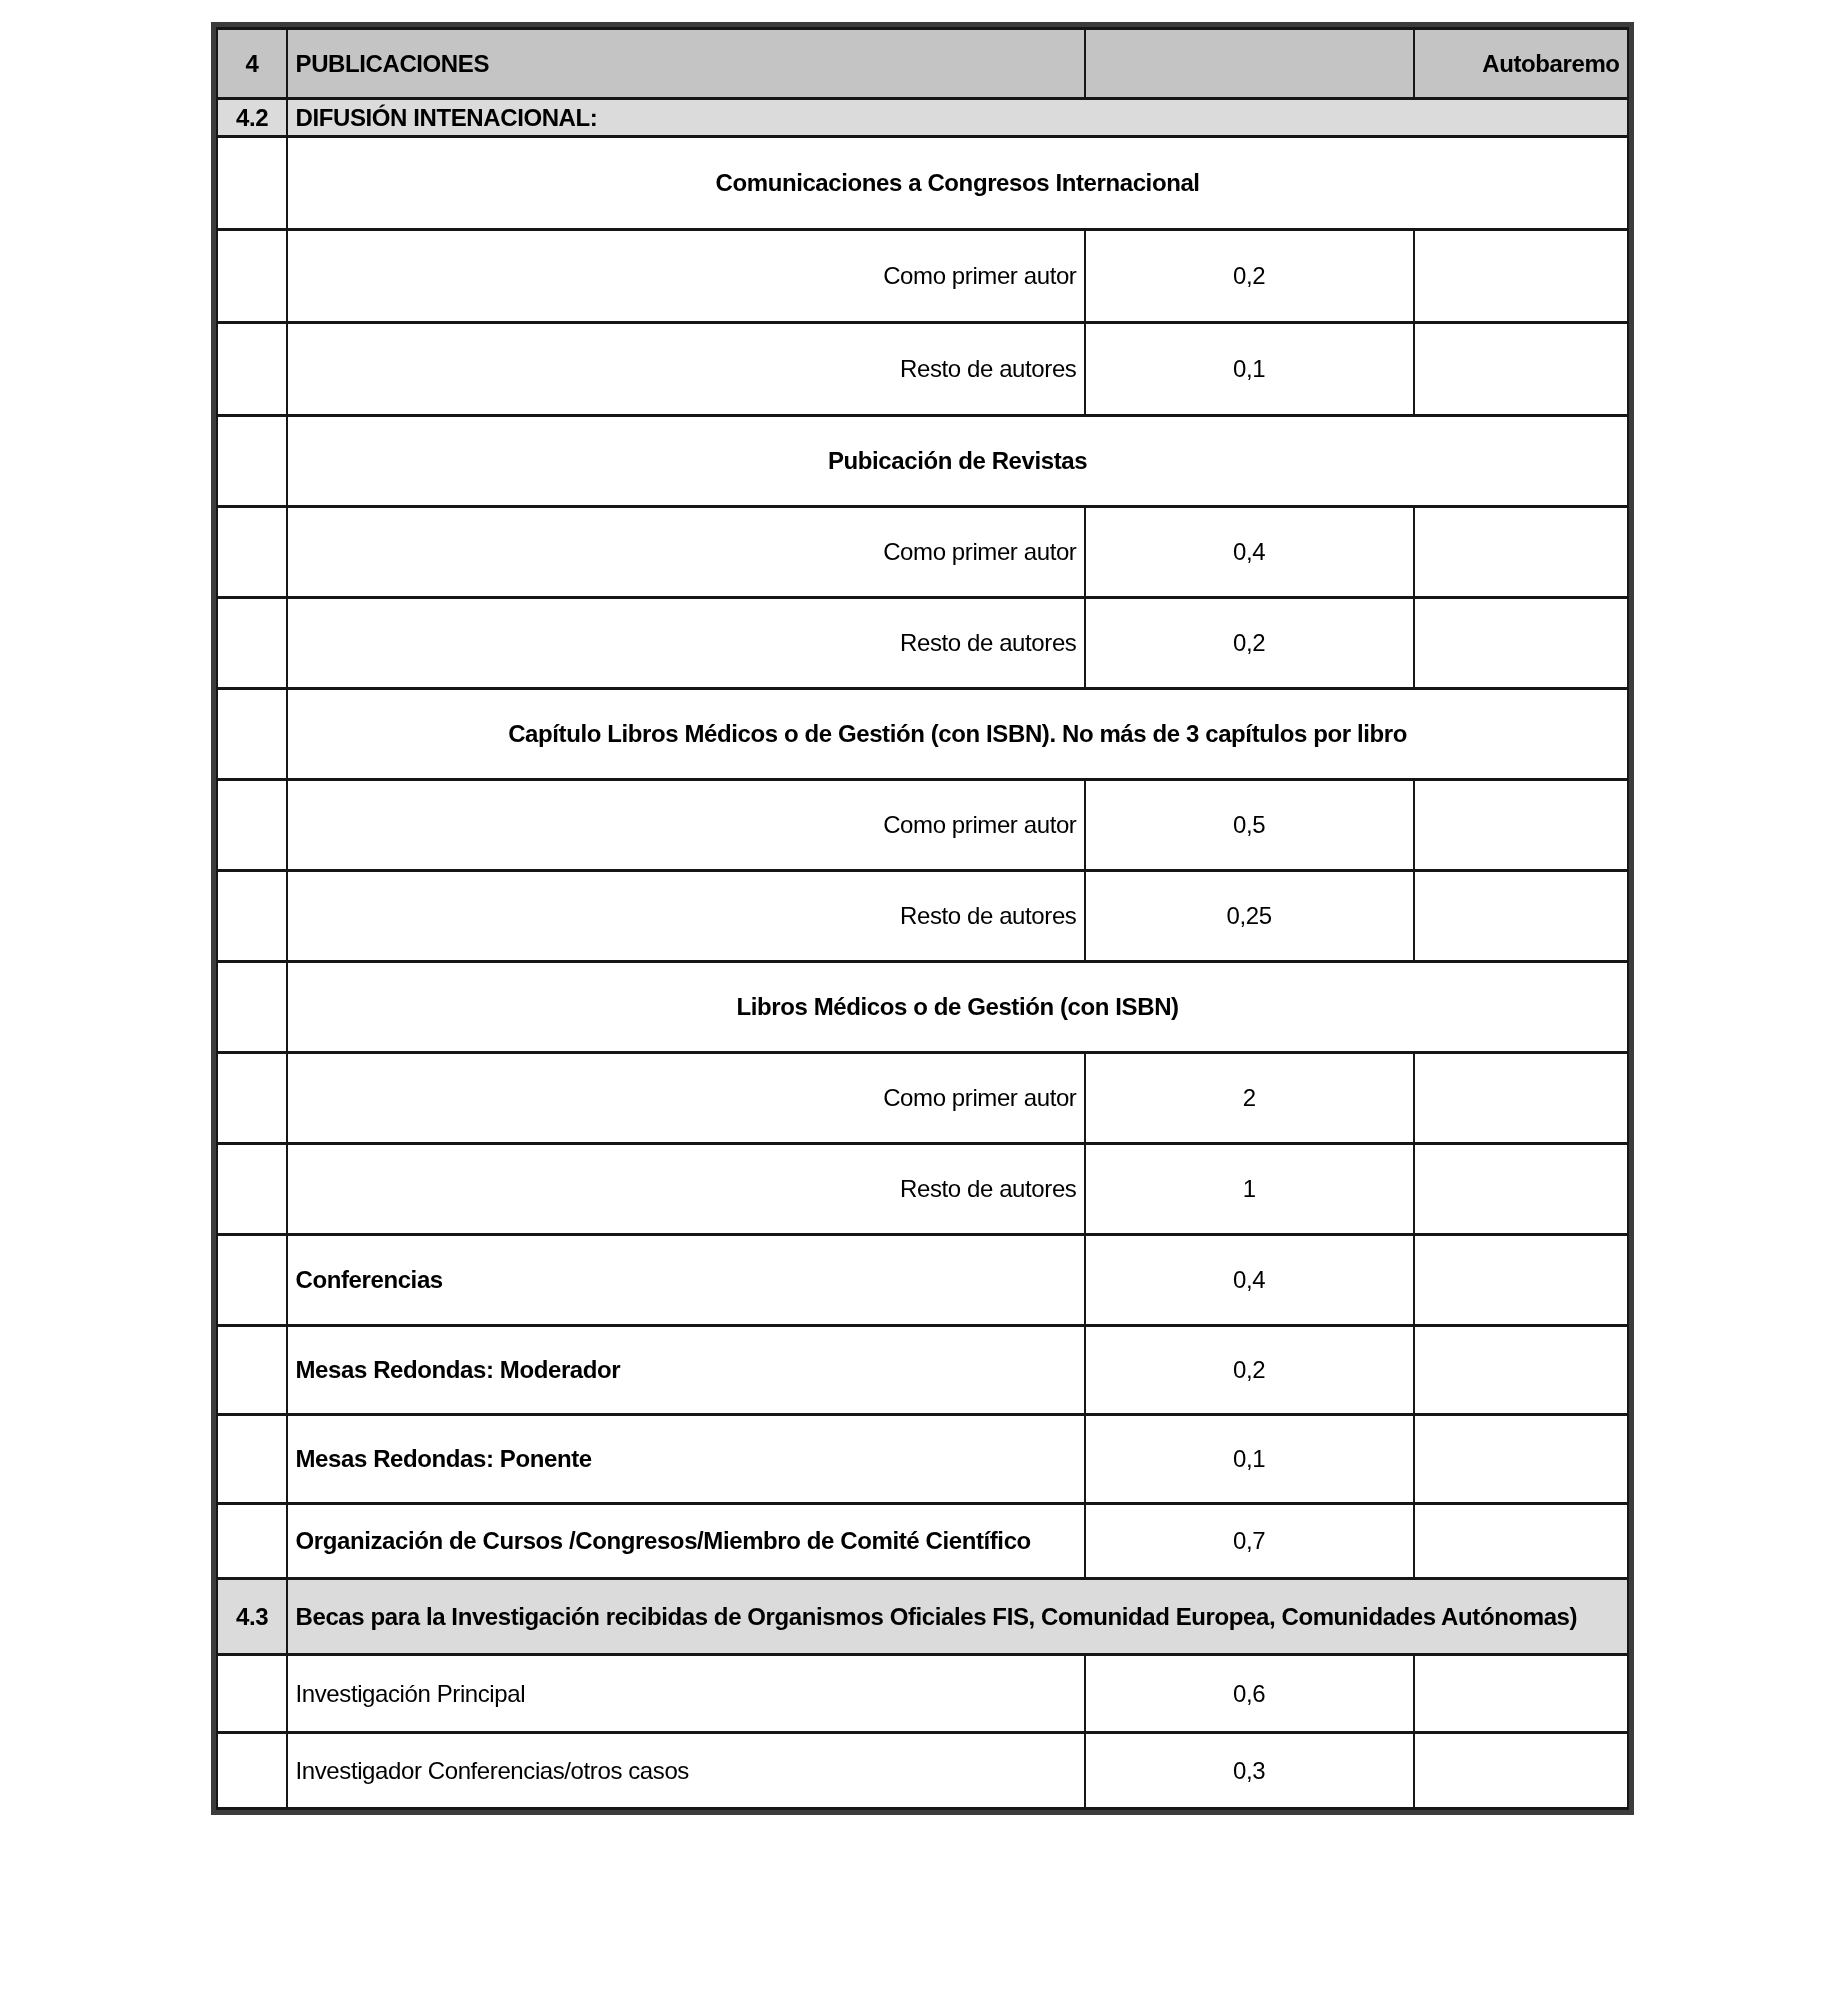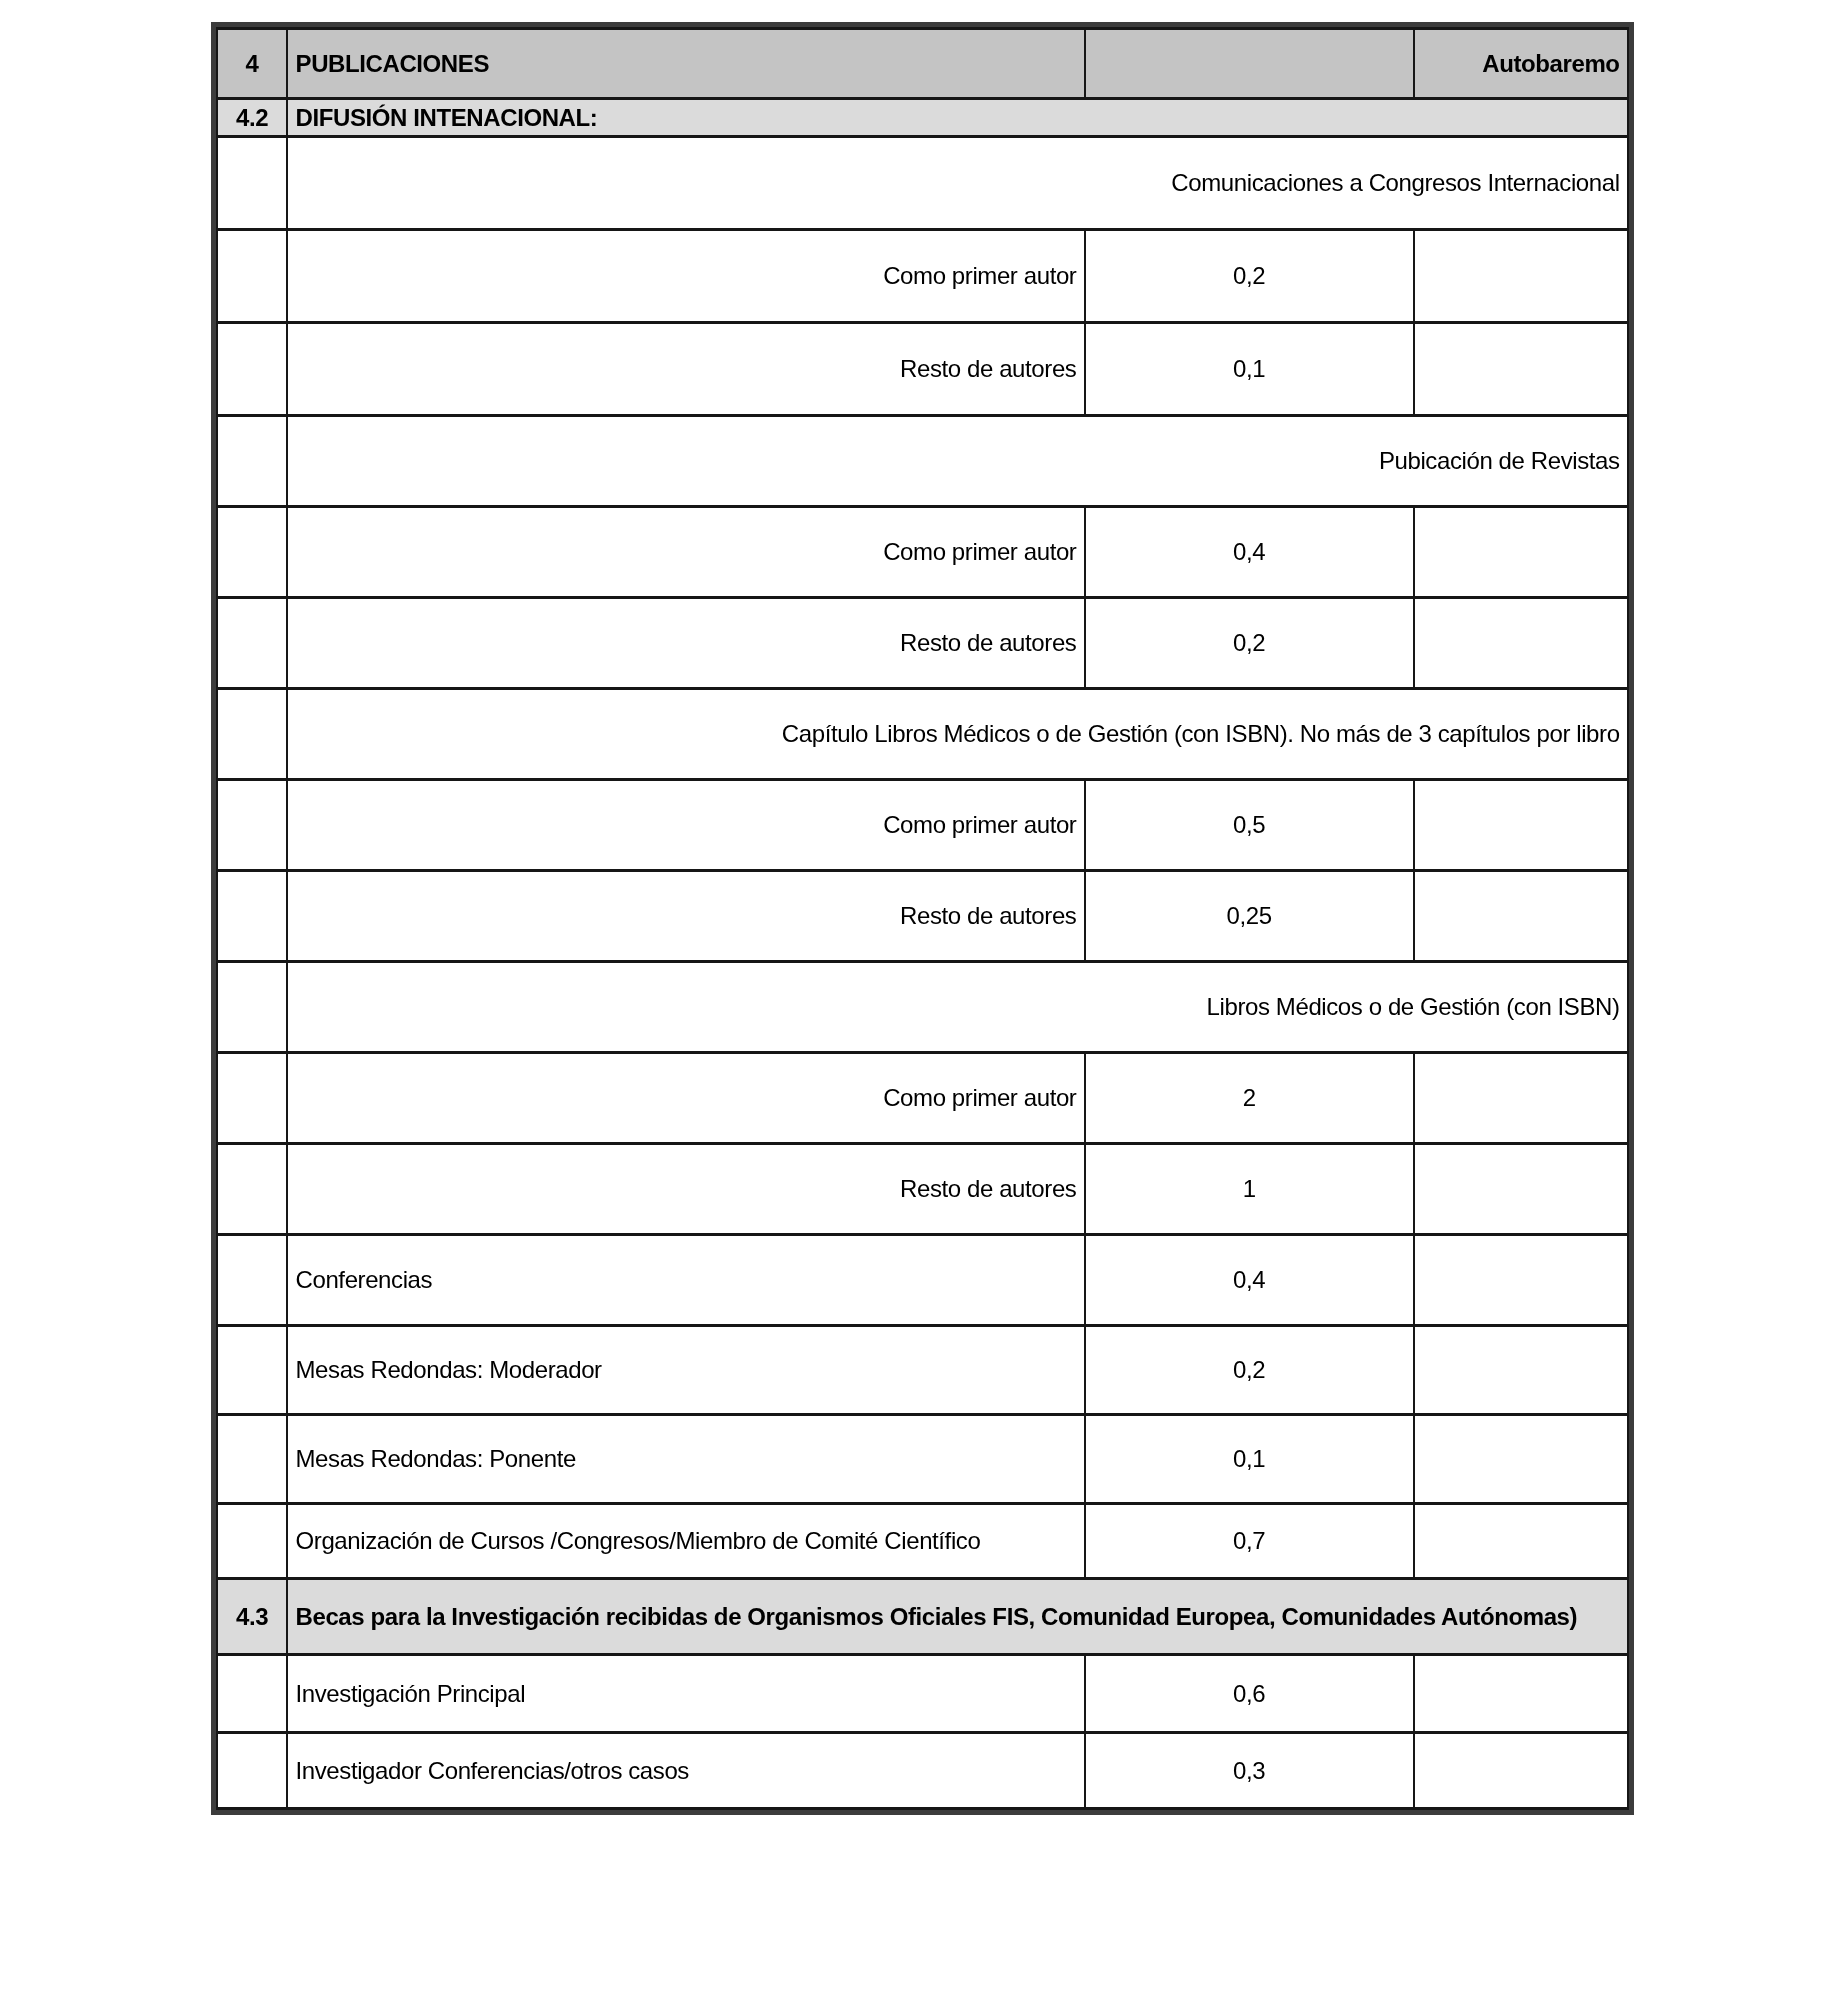--- a/index.html
+++ b/index.html
@@ -45,23 +45,23 @@
   col.col-val  { width: 328px; }
   col.col-auto { width: 214px; }
 
   
   tr.row-head td { background: #c4c4c4; }
   tr.row-sub  td { background: #dbdbdb; }
 
   
   td.c-num   { text-align: center; font-weight: bold; padding: 3px 3px; }
   td.c-title { text-align: left; font-weight: bold; }
-  td.c-section { text-align: right; font-weight: normal; }
+  td.c-section { text-align: center; font-weight: bold; }
   td.c-item  { text-align: right; padding-right: 4.4px; font-weight: normal; }
-  td.c-lbold { text-align: left; font-weight: normal; }
+  td.c-lbold { text-align: left; font-weight: bold; }
   td.c-lplain{ text-align: left; font-weight: normal; }
   td.c-value { text-align: center; font-weight: normal; }
   td.c-tail  { text-align: right; font-weight: bold; padding: 3px 4.4px; }
   td.c-empty { }
   td.tight   { font-size: 21.5px; letter-spacing: -0.6px; }
 </style>
 </head>
 <body>
 
 <div class="doc-table-wrap">

